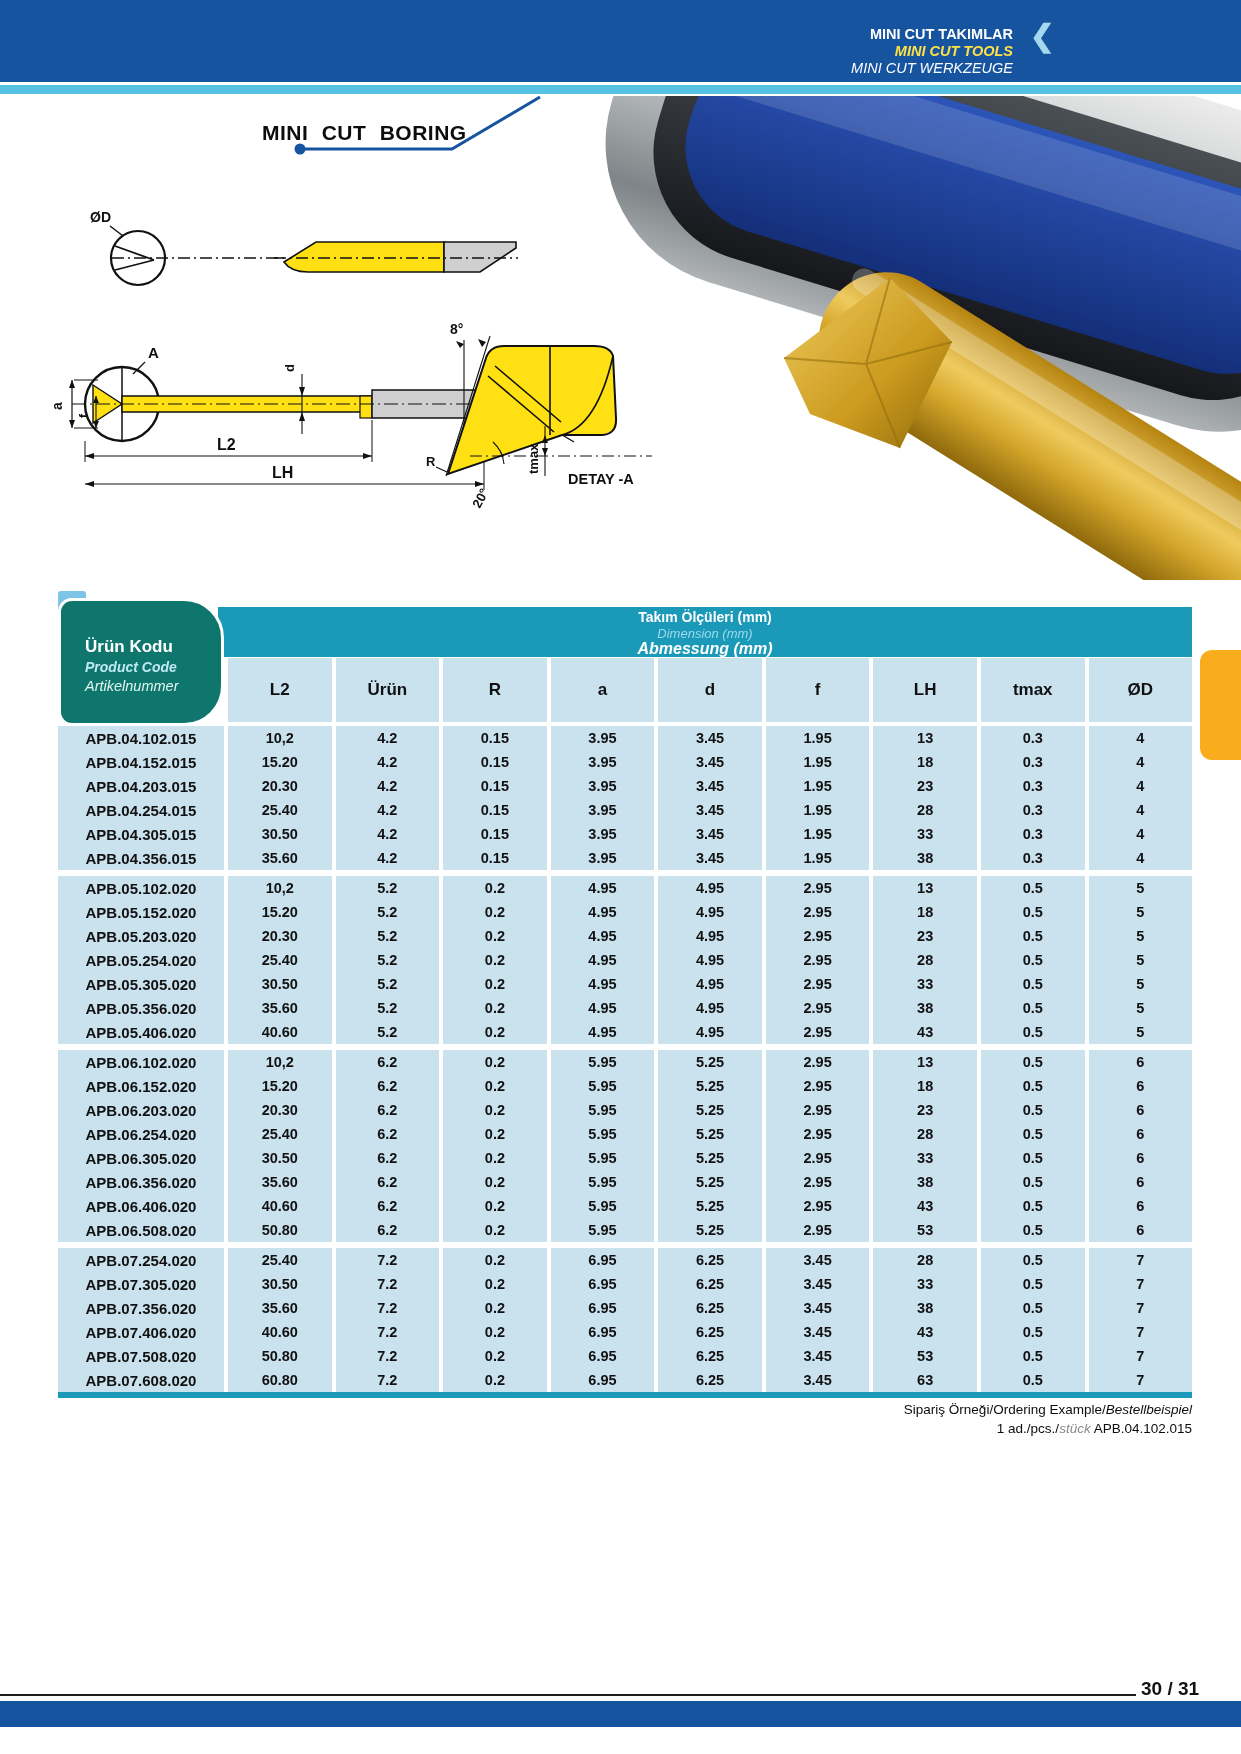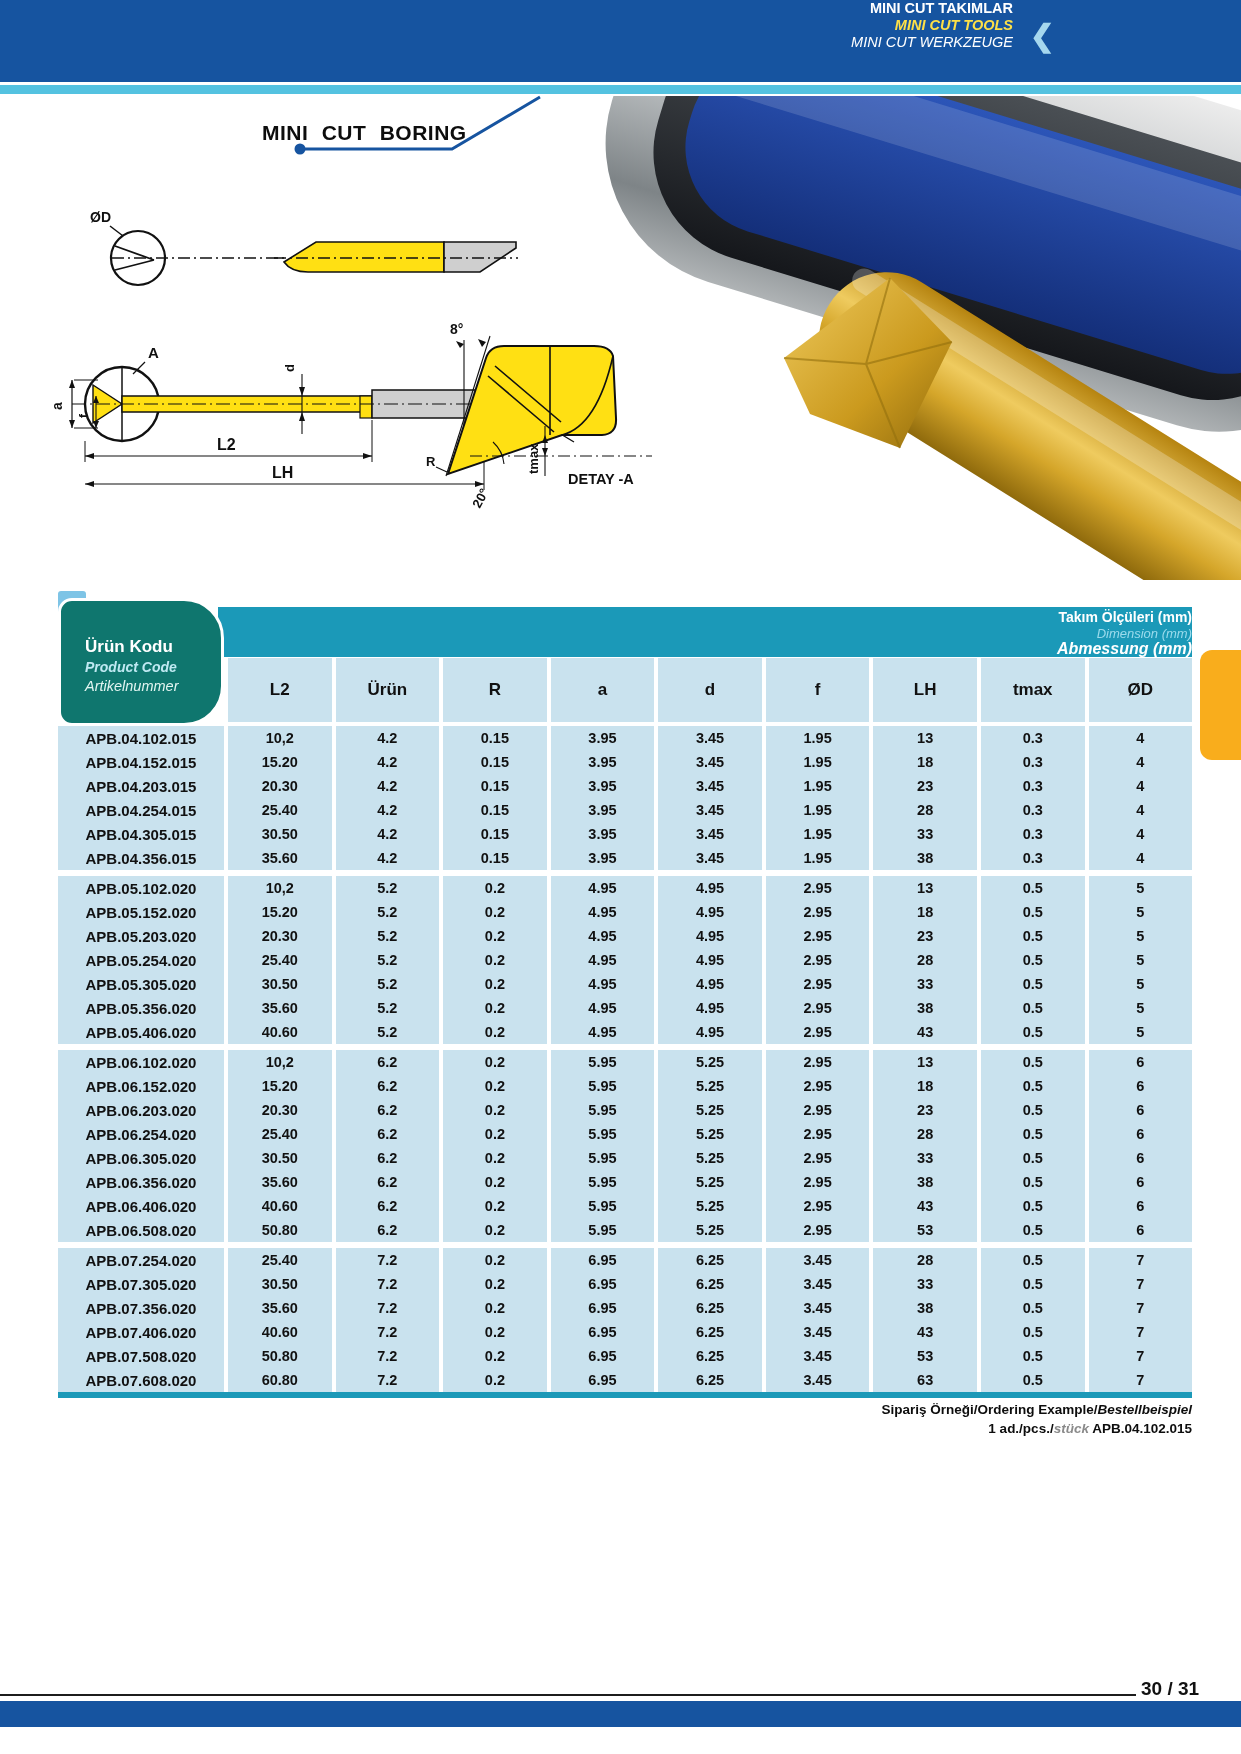--- a/index.html
+++ b/index.html
@@ -1,21 +1,21 @@
 <!DOCTYPE html>
 <html><head>
 <meta charset="utf-8">
 <style>
   html,body{margin:0;padding:0;background:#ffffff;}
   .page{position:relative;width:1241px;height:1754px;background:#fff;overflow:hidden;
         font-family:"Liberation Sans",sans-serif;color:#111;}
 
   
   .top-band{position:absolute;left:0;top:0;width:100%;height:82px;background:#1654A0;}
-  .header-text{position:absolute;right:228px;top:0;text-align:right;line-height:17px;}
+  .header-text{position:absolute;right:228px;top:26px;text-align:right;line-height:17px;}
   .ht-tr{color:#fff;font-weight:700;font-size:14.5px;}
   .ht-en{color:#fde047;font-weight:700;font-style:italic;font-size:14.5px;}
   .ht-de{color:#fff;font-style:italic;font-size:14.5px;}
   .chevron{position:absolute;right:186px;top:18px;font-size:30px;color:#A5D7EE;font-weight:700;}
   .cyan-stripe{position:absolute;left:0;top:85px;width:100%;height:9px;background:#54C2E0;}
 
   
   .section-title{position:absolute;left:262px;top:121px;font-size:21px;font-weight:800;
                  letter-spacing:.5px;word-spacing:7px;color:#0d0d0d;}
   .title-line{position:absolute;left:0;top:88px;pointer-events:none;}
@@ -24,21 +24,21 @@
   .drawing-top{position:absolute;left:78px;top:206px;}
   .drawing-main{position:absolute;left:52px;top:314px;}
   .photo{position:absolute;left:548px;top:96px;}
   svg text{font-family:"Liberation Sans",sans-serif;fill:#101010;}
 
   
   .table-area{position:absolute;left:58px;top:596px;width:1134px;height:802px;}
   .bookmark{position:absolute;left:-3px;top:-8px;width:28px;height:32px;background:#7EC4E6;
             border:3px solid #fff;border-radius:6px;z-index:1;}
   .band{position:absolute;left:160px;right:0;top:11px;height:50px;background:#1B99B8;
-        text-align:right;color:#fff;padding-top:3px;box-sizing:border-box;}
+        text-align:center;color:#fff;padding-top:3px;box-sizing:border-box;}
   .band-tr{font-size:14px;font-weight:700;line-height:15.5px;}
   .band-en{font-size:13px;font-style:italic;color:#9BDBEC;line-height:15.5px;}
   .band-de{font-size:16px;font-style:italic;font-weight:700;line-height:15.5px;}
   .codebox{position:absolute;left:0;top:2px;width:166px;height:128px;background:#0f766e;
            border:3px solid #fff;border-radius:14px 40px 40px 14px;box-sizing:border-box;
            color:#fff;padding:36px 0 0 24px;z-index:2;}
   .cb-tr{font-size:17px;font-weight:700;line-height:20px;}
   .cb-en{font-size:14px;font-weight:700;font-style:italic;color:#BFE9F2;line-height:20px;}
   .cb-de{font-size:14.5px;font-style:italic;color:#E2F5F1;line-height:19px;}
   .colheads{position:absolute;left:170px;right:0;top:62px;height:64px;display:flex;gap:4px;}
@@ -49,21 +49,21 @@
   .cell{background:#C9E2EE;display:flex;align-items:center;justify-content:center;}
   .cell.code{width:166px;flex:none;font-weight:700;font-size:15px;}
   .cell.val{flex:1;font-weight:600;font-size:14.5px;}
   .group-sep{height:6px;background:#fff;}
   .table-bottom-rule{position:absolute;left:0;right:0;top:796px;height:6px;background:#1B99B8;}
   .orange-tab{position:absolute;left:1200px;top:650px;width:41px;height:110px;background:#F9AD1C;
               border-radius:12px 0 0 12px;}
 
   
   .ordering{position:absolute;right:49px;top:1400px;text-align:right;font-size:13.5px;
-            font-weight:700;line-height:19px;color:#0d0d0d;}
+            font-weight:400;line-height:19px;color:#0d0d0d;}
   .ordering .it{font-style:italic;}
   .ordering .stuck{color:#8a8a8a;font-style:italic;}
   .foot-rule{position:absolute;left:0;top:1694px;width:1136px;height:2px;background:#1c1c1c;}
   .page-number{position:absolute;left:1141px;top:1678px;font-size:19px;font-weight:700;}
   .foot-band{position:absolute;left:0;top:1701px;width:100%;height:26px;background:#1654A0;}
 </style>
 </head>
 <body>
 
 <div class="page">

